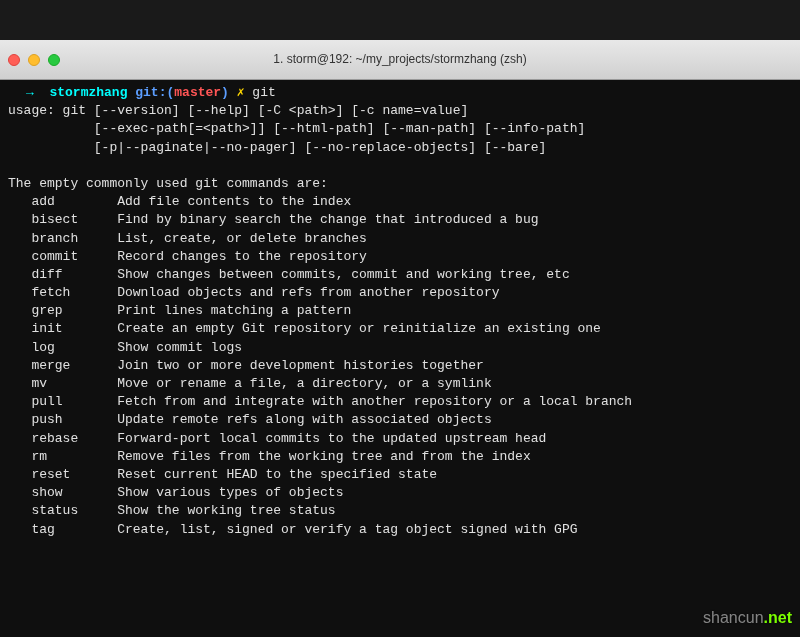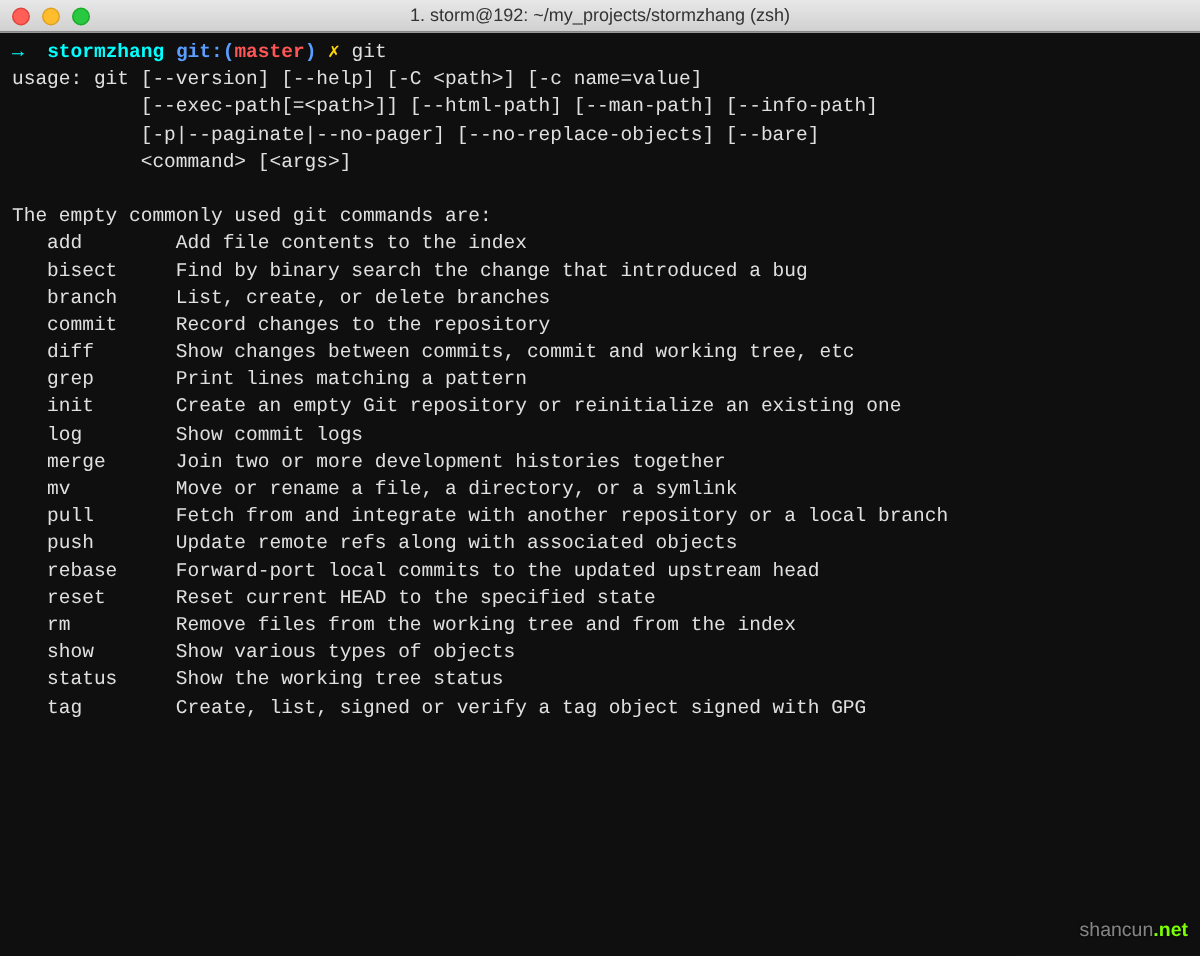--- a/index.html
+++ b/index.html
@@ -7,27 +7,28 @@
       width: 800px;
       height: 637px;
       background: #1a1a1a;
       font-family: Monaco, Menlo, 'Courier New', monospace;
       font-size: 13px;
       line-height: 1.4;
       overflow: hidden;
       position: relative;
     }
     .titlebar {
-      height: 22px;
+      height: 40px;
       background: linear-gradient(to bottom, #e8e8e8, #d0d0d0);
       border-bottom: 1px solid #999;
       display: flex;
       align-items: center;
       padding: 0 8px;
       position: relative;
+      margin-top: 40px;
     }
     .traffic-lights {
       display: flex;
       gap: 8px;
       align-items: center;
     }
     .traffic-light {
       width: 12px;
       height: 12px;
       border-radius: 50%;
@@ -43,36 +44,36 @@
       font-size: 12px;
       color: #333;
     }
     .terminal {
       background: rgba(15, 15, 15, 0.96);
       padding: 4px 8px;
       height: calc(100% - 22px);
       color: #e0e0e0;
       overflow: hidden;
     }
-    .prompt-line { white-space: pre; }
+    .prompt-line { white-space: pre; margin-left: 18px; }
     .arrow { color: #00ffff; font-weight: bold; }
     .user { color: #00ffff; font-weight: bold; }
     .git-seg { color: #5c9eff; font-weight: bold; }
     .branch { color: #ff5555; font-weight: bold; }
     .sep { color: #e0e0e0; }
     .cmd { color: #ffd700; }
     .usage { color: #e0e0e0; white-space: pre; }
     .heading { color: #e0e0e0; white-space: pre; }
     .cmd-row { white-space: pre; color: #e0e0e0; }
     .watermark {
       position: absolute;
       bottom: 8px;
       right: 8px;
       font-family: Arial, sans-serif;
-      font-size: 13px;
+      font-size: 16px;
       color: rgba(255,255,255,0.5);
       text-shadow: 0 0 2px rgba(0,0,0,0.8);
     }
     .watermark .green { color: #7cff00; font-weight: bold; }
   </style>
 </head>
 <body>
 
 <div class="titlebar">
   <div class="traffic-lights">
@@ -82,40 +83,40 @@
   </div>
   <div class="titlebar-title">1. storm@192: ~/my_projects/stormzhang (zsh)</div>
 </div>
 
 <div class="terminal">
   <div class="prompt-line"><span class="arrow">→</span>  <span class="user">stormzhang</span> <span class="git-seg">git:</span><span class="git-seg">(</span><span class="branch">master</span><span class="git-seg">)</span> <span class="cmd">✗</span> <span class="sep">git</span></div>
   <div id="usage-block">
       <div class="usage">usage: git [--version] [--help] [-C &lt;path&gt;] [-c name=value]</div>
       <div class="usage">           [--exec-path[=&lt;path&gt;]] [--html-path] [--man-path] [--info-path]</div>
       <div class="usage">           [-p|--paginate|--no-pager] [--no-replace-objects] [--bare]</div>
-      <div class="usage">           &lt;command&gt; [&lt;args&gt;]</div>
     </div>
   <div class="heading">&nbsp;</div>
   <div class="heading">The empty commonly used git commands are:</div>
   <div id="commands-block">
       <div class="cmd-row">   add        Add file contents to the index</div>
       <div class="cmd-row">   bisect     Find by binary search the change that introduced a bug</div>
       <div class="cmd-row">   branch     List, create, or delete branches</div>
       <div class="cmd-row">   commit     Record changes to the repository</div>
       <div class="cmd-row">   diff       Show changes between commits, commit and working tree, etc</div>
+      <div class="cmd-row">   fetch      Download objects and refs from another repository</div>
       <div class="cmd-row">   grep       Print lines matching a pattern</div>
       <div class="cmd-row">   init       Create an empty Git repository or reinitialize an existing one</div>
       <div class="cmd-row">   log        Show commit logs</div>
       <div class="cmd-row">   merge      Join two or more development histories together</div>
       <div class="cmd-row">   mv         Move or rename a file, a directory, or a symlink</div>
       <div class="cmd-row">   pull       Fetch from and integrate with another repository or a local branch</div>
       <div class="cmd-row">   push       Update remote refs along with associated objects</div>
       <div class="cmd-row">   rebase     Forward-port local commits to the updated upstream head</div>
+      <div class="cmd-row">   rm         Remove files from the working tree and from the index</div>
       <div class="cmd-row">   reset      Reset current HEAD to the specified state</div>
-      <div class="cmd-row">   rm         Remove files from the working tree and from the index</div>
       <div class="cmd-row">   show       Show various types of objects</div>
       <div class="cmd-row">   status     Show the working tree status</div>
       <div class="cmd-row">   tag        Create, list, signed or verify a tag object signed with GPG</div>
     </div>
 </div>
 
 <div class="watermark">
   <span>shancun</span><span class="green">.net</span>
 </div>
 

